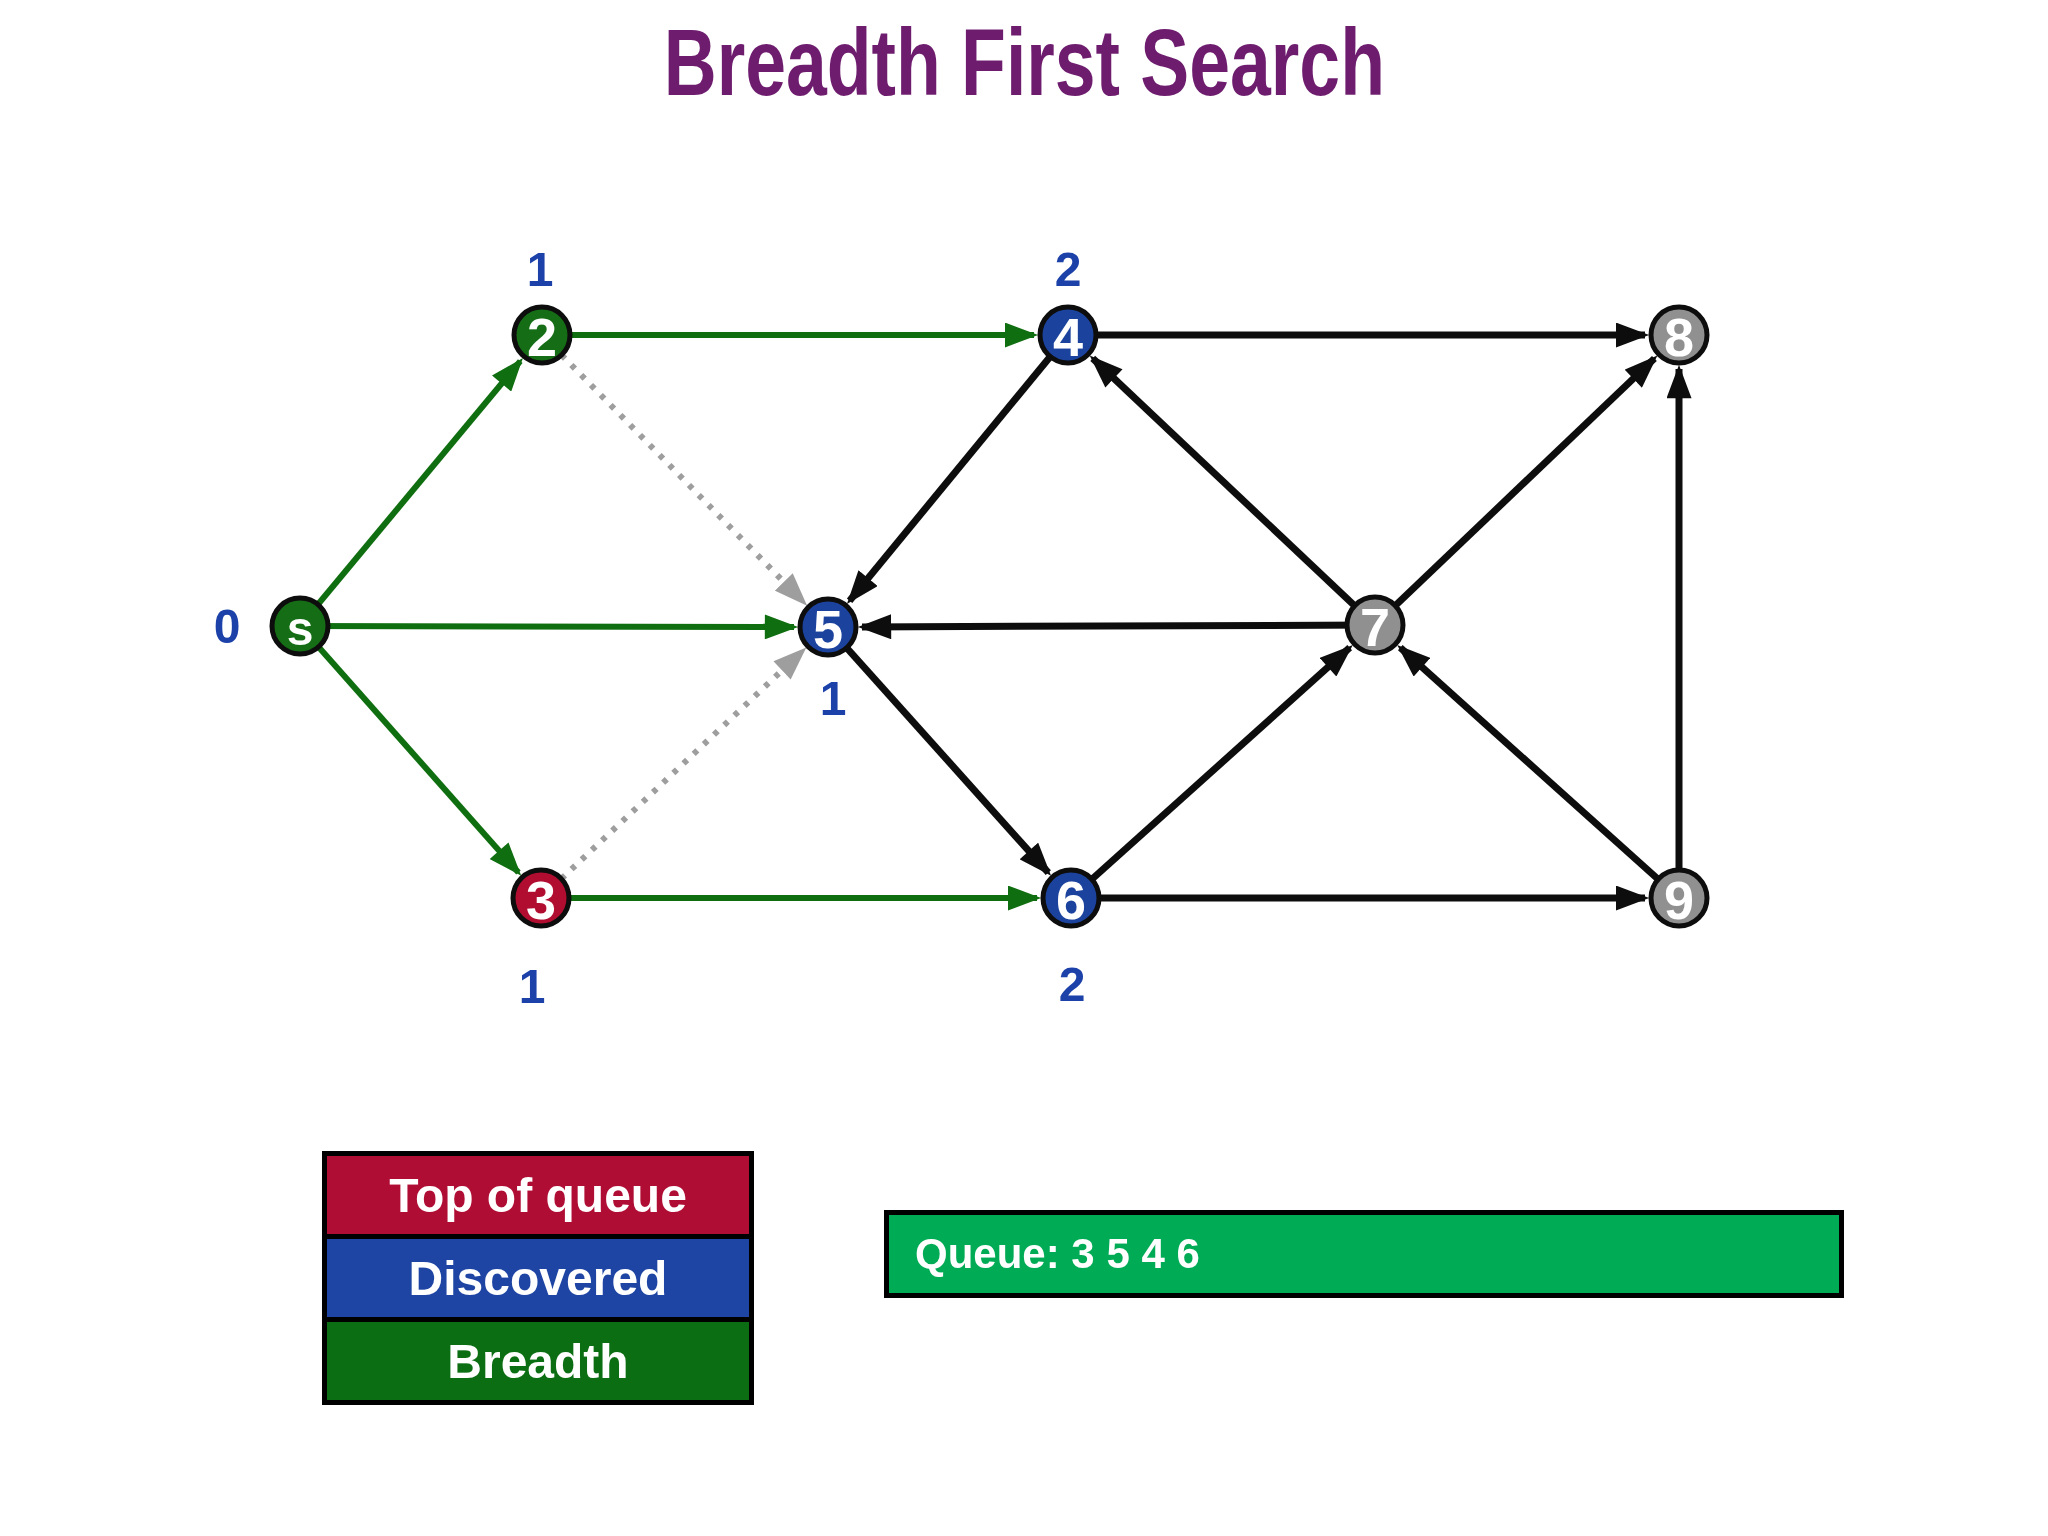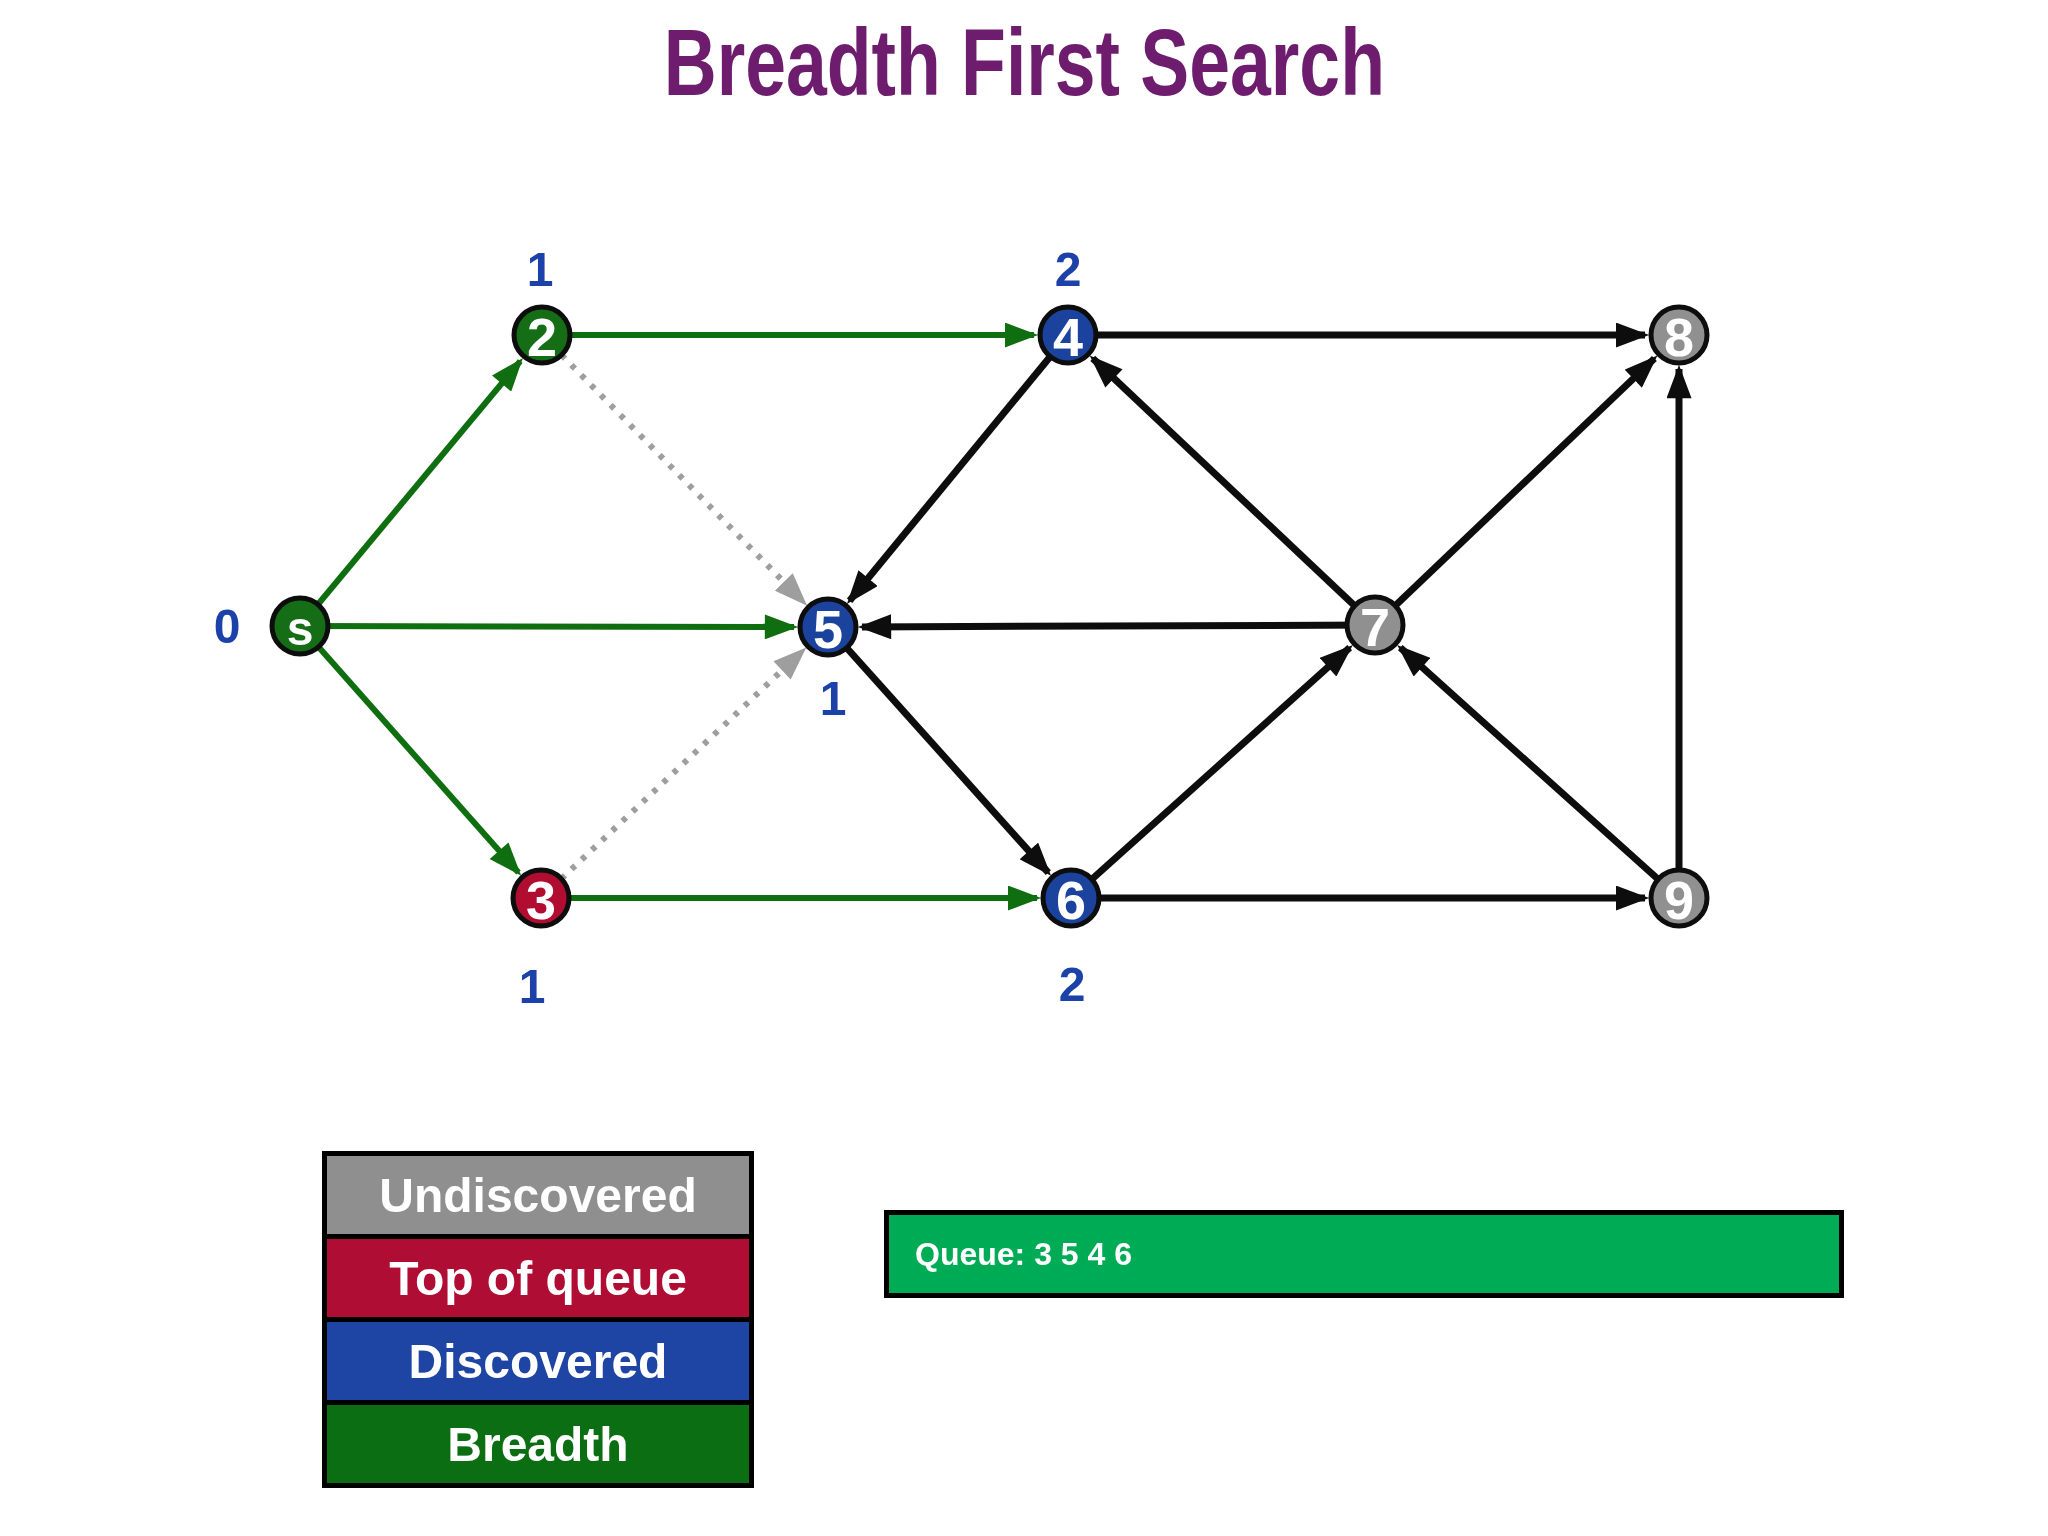--- a/index.html
+++ b/index.html
@@ -20,21 +20,21 @@
   }
   .legend-row{
     height:78px;display:flex;align-items:center;justify-content:center;
     color:#fff;font-size:48px;font-weight:bold;border-bottom:5px solid #000;
   }
   .legend-row:last-child{border-bottom:none;}
   .queue{
     position:absolute;left:884px;top:1210px;width:960px;height:88px;
     box-sizing:border-box;border:5px solid #000;
     display:flex;align-items:center;padding-left:26px;
-    color:#fff;font-size:32px;font-weight:bold;
+    color:#fff;font-size:42px;font-weight:bold;
   }
 </style>
 </head>
 <body>
 
 <div class="title-wrap">
   <h1 style="color: rgb(110, 28, 110);">Breadth First Search</h1>
 </div>
 
 <svg class="graph" viewBox="0 0 2048 1536" xmlns="http://www.w3.org/2000/svg">
@@ -104,23 +104,20 @@
       <circle cx="1679" cy="335" r="28" fill="#909090" stroke="#0d0d0d" stroke-width="5"></circle>
       <text x="1679" y="335" fill="#ffffff" text-anchor="middle" dominant-baseline="central" dy="2" font-size="54" font-weight="bold">8</text>
     </g>
     <g>
       <circle cx="1679" cy="898" r="28" fill="#909090" stroke="#0d0d0d" stroke-width="5"></circle>
       <text x="1679" y="898" fill="#ffffff" text-anchor="middle" dominant-baseline="central" dy="2" font-size="54" font-weight="bold">9</text>
     </g>
   </svg>
 
 <div class="legend">
-    <div class="legend-row" style="background: rgb(143, 143, 143);">
-      <span>Undiscovered</span>
-    </div>
     <div class="legend-row" style="background: rgb(176, 13, 53);">
       <span>Top of queue</span>
     </div>
     <div class="legend-row" style="background: rgb(30, 69, 164);">
       <span>Discovered</span>
     </div>
     <div class="legend-row" style="background: rgb(11, 110, 19);">
       <span>Breadth</span>
     </div>
   </div>

